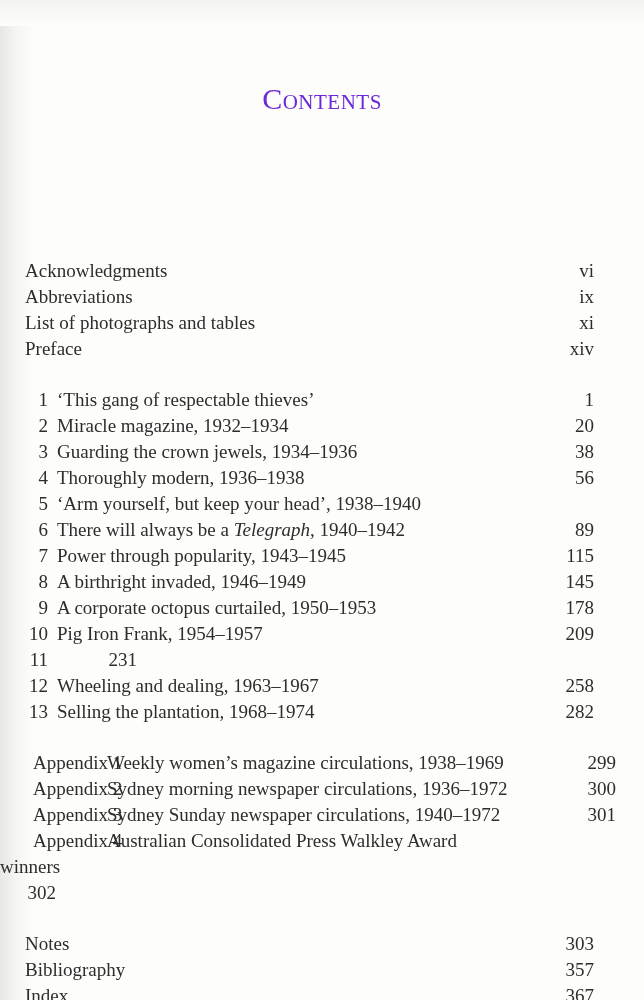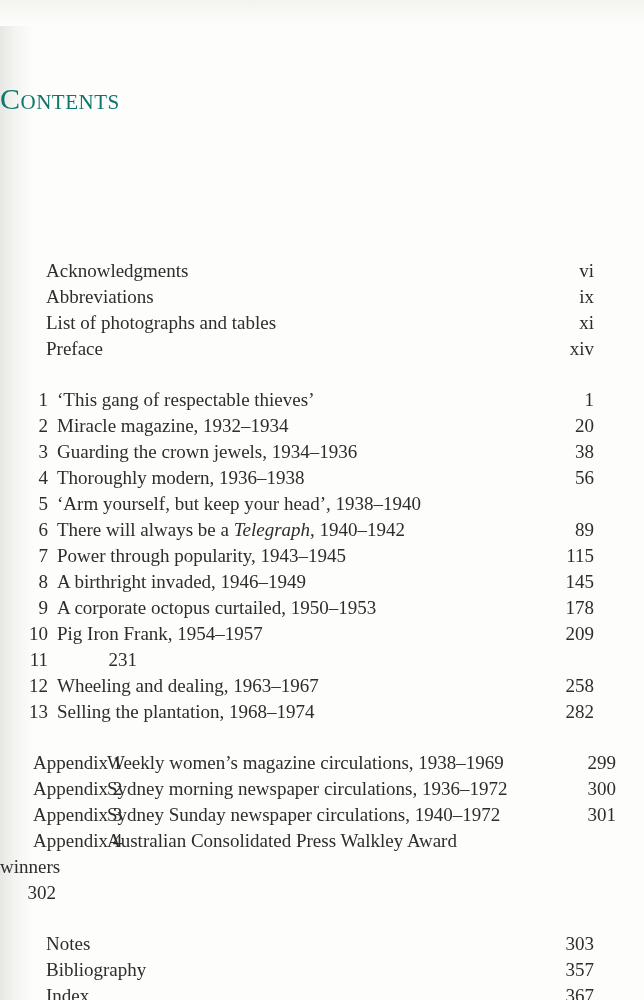--- a/index.html
+++ b/index.html
@@ -34,25 +34,25 @@
   .page {
     position: absolute;
     inset: 0;
   }
 
   .toc-title {
     position: absolute;
     top: 82px;
     left: 0;
     width: 644px;
-    text-align: left;
+    text-align: center;
     font-size: 30px;
     font-variant: small-caps;
     letter-spacing: 0.5px;
-    color: #0f766e;
+    color: #6d28d9;
   }
 
   .toc-body {
     position: absolute;
     top: 258px;
     left: 0;
     width: 644px;
   }
 
   .block {
@@ -66,23 +66,22 @@
   .row {
     display: flex;
     align-items: baseline;
     font-size: 19px;
     line-height: 26px;
     color: #2d2d2d;
   }
 
   
   .row-plain .entry-label {
-    padding-left: 36px;
+    padding-left: 25px;
     flex: 1 1 auto;
-    margin-left: 10px;
   }
   .row-plain .entry-page {
     flex: 0 0 auto;
     width: 80px;
     text-align: right;
     padding-right: 50px;
   }
 
   
   .row-chapter .chapter-num {

